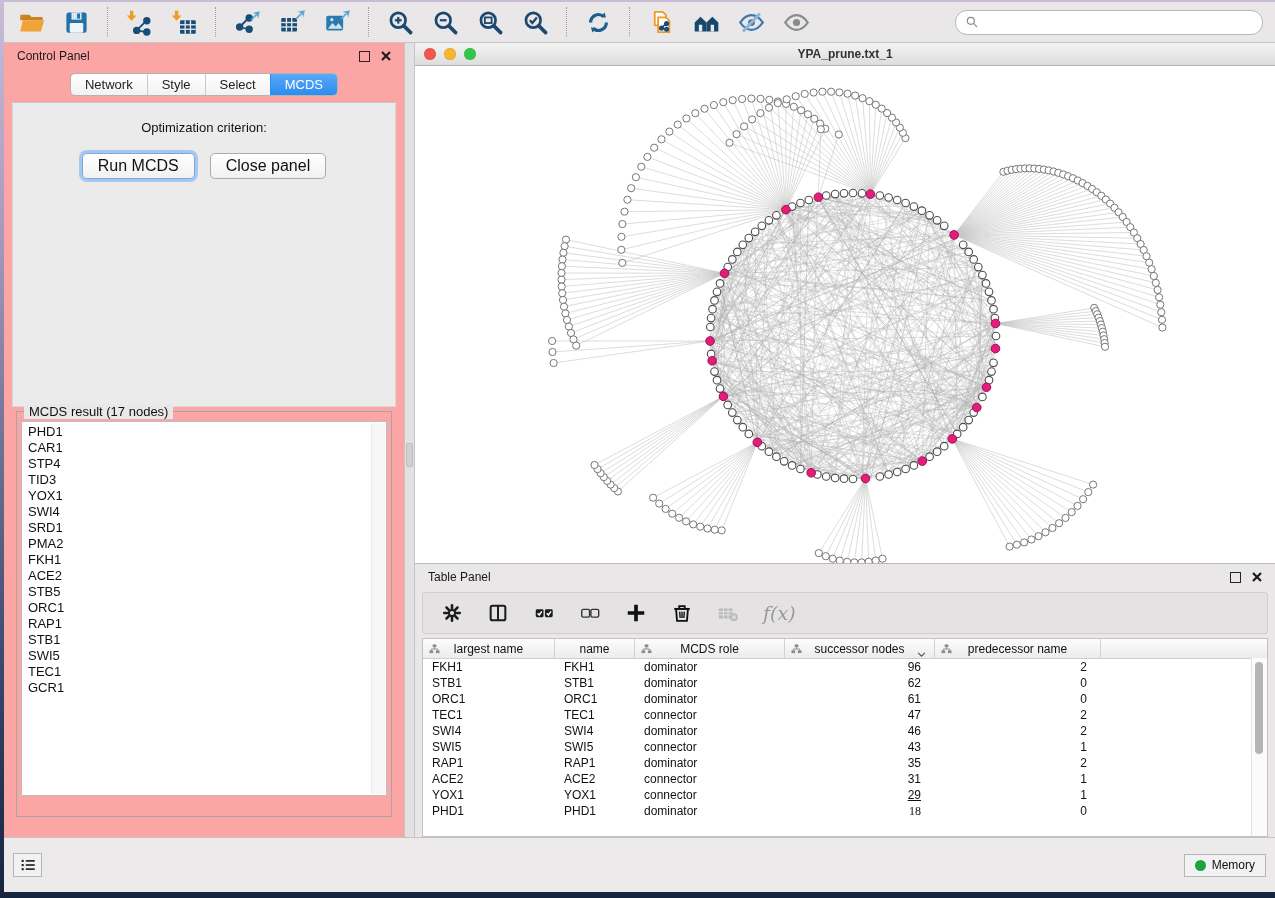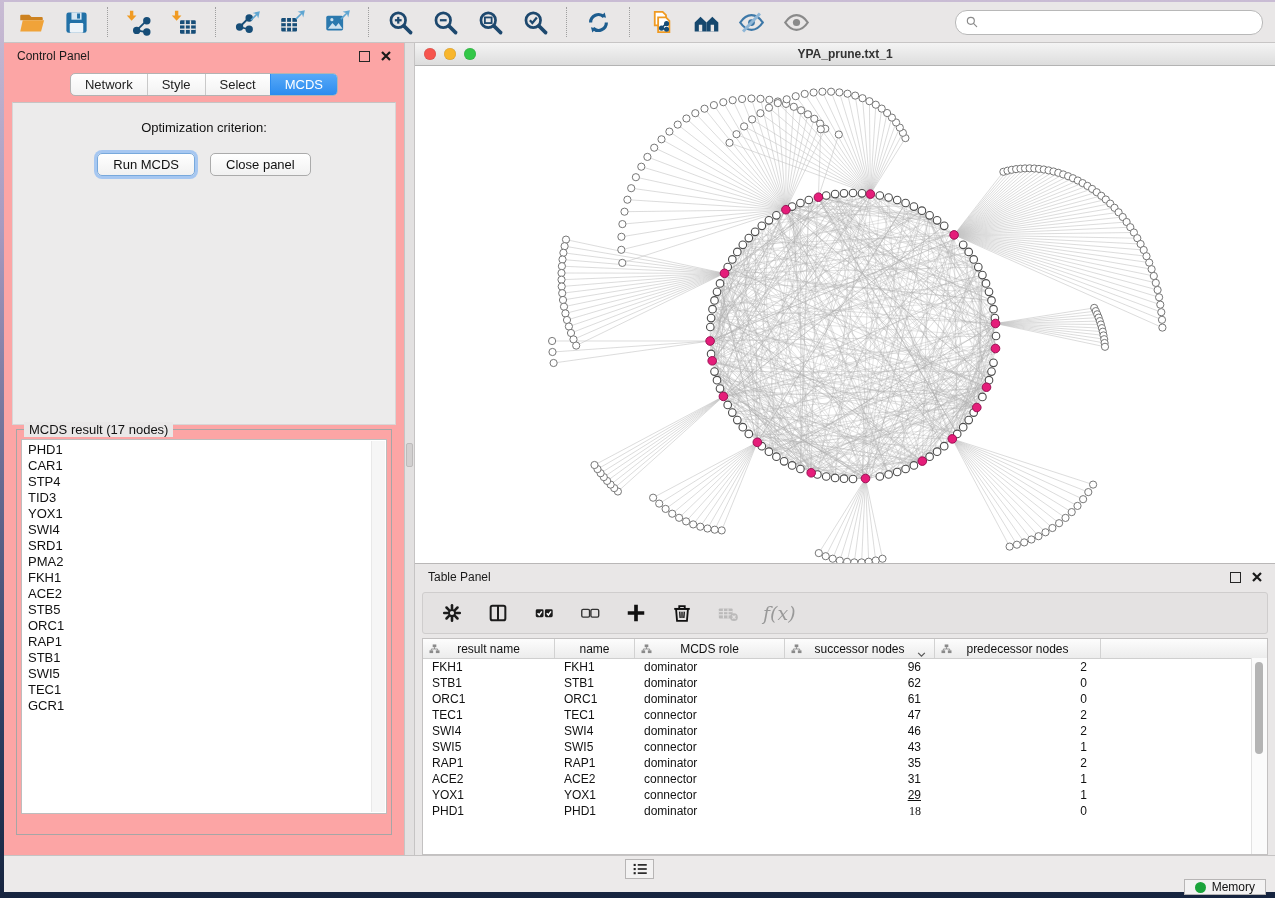--- a/index.html
+++ b/index.html
@@ -26,21 +26,21 @@
   .seg-group{display:inline-flex;border:1px solid #b3b3b3;border-radius:5px;overflow:hidden;background:linear-gradient(#ffffff,#f2f2f2);}
   .seg{padding:3px 14px;font-size:13px;color:#222;border-left:1px solid #c9c9c9;cursor:default;white-space:nowrap;}
   .seg:first-child{border-left:none;}
   .seg.active{background:linear-gradient(#58a9f7,#2c8cf0);color:#fff;border-left-color:#2c8cf0;}
   .mcds-controls{flex:1;margin:1px 8px 0;background:#ecebeb;border:1px solid #d8d6d6;border-top-color:#c6c4c4;display:flex;flex-direction:column;align-items:center;padding-top:17px;gap:13px;}
   .opt-label{font-size:13px;color:#111;}
   .criterion-select{width:314px;height:24px;background:#fff;border:1px solid #b2b2b2;border-radius:4px;display:flex;align-items:center;box-sizing:border-box;}
   .criterion-select .val{flex:1;font-size:13px;padding:0 9px;color:#111;white-space:nowrap;overflow:hidden;}
   .stepper{width:19px;align-self:stretch;background:linear-gradient(#55a7f8,#2179ea);border-radius:0 3px 3px 0;display:flex;flex-direction:column;align-items:center;justify-content:center;gap:1px;}
   .btn-row{display:flex;gap:15px;margin-top:5px;}
-  .pbtn{padding:3px 15px;font-size:13px;color:#111;background:linear-gradient(#ffffff,#f1f1f1);border:1px solid #ababab;border-radius:5px;cursor:default;white-space:nowrap;}
+  .pbtn{padding:3px 15px;font-size:16px;color:#111;background:linear-gradient(#ffffff,#f1f1f1);border:1px solid #ababab;border-radius:5px;cursor:default;white-space:nowrap;}
   .pbtn.focused{box-shadow:0 0 0 3px rgba(110,170,245,.55);border-color:#78a9dc;}
   .result-group{height:375px;margin:4px 12px 20px;border:1px solid #a6a6a6;position:relative;padding:9px 4px 20px;box-sizing:content-box;}
   .result-legend{position:absolute;top:-8px;left:7px;background:#e9e7e7;padding:0 5px;font-size:13px;color:#111;}
   .result-list{width:100%;height:100%;background:#fff;border:1px solid #bdbdbd;box-sizing:border-box;overflow:hidden;position:relative;font-size:13px;color:#111;padding:2px 0 0 6px;}
   .result-track{position:absolute;top:1px;right:1px;bottom:1px;width:13px;background:#f6f6f6;border-left:1px solid #e9e9e9;}
   .mcds-item{line-height:16px;}
   
   .splitter{width:9px;background:#e3e1e1;border-left:1px solid #c6c4c4;border-right:1px solid #c6c4c4;position:relative;}
   .splitter .grip{position:absolute;left:1px;top:400px;width:5px;height:22px;background:#d2d0d0;border:1px solid #bdbbbb;border-radius:2px;}
   
@@ -68,21 +68,21 @@
   .th .sort{position:absolute;right:8px;top:7px;}
   .th.filler{flex:1;border-right:none;}
   .tbody{flex:1;position:relative;overflow:hidden;}
   .trow{display:flex;height:16px;line-height:16px;font-size:12px;color:#111;}
   .td{box-sizing:border-box;padding-left:9px;white-space:nowrap;overflow:hidden;}
   .td.num{text-align:right;padding-left:0;padding-right:14px;}
   .vscroll{position:absolute;top:19px;right:0;bottom:0;width:15px;background:#fbfbfb;border-left:1px solid #e2e2e2;}
   .vscroll .thumb{position:absolute;top:4px;left:3px;width:8px;height:92px;background:#b4b4b4;border-radius:5px;}
   .tp-tabs{height:28px;display:flex;justify-content:center;align-items:center;}
   
-  .statusbar{height:30px;background:#eceaea;border-top:1px solid #c5c3c3;display:flex;align-items:center;padding:3px 9px;flex-direction:column;}
+  .statusbar{height:30px;background:#eceaea;border-top:1px solid #c5c3c3;display:flex;align-items:center;padding:12px 9px;}
   .list-btn{width:27px;height:22px;border:1px solid #b7b5b5;background:#f3f2f2;display:flex;align-items:center;justify-content:center;}
   .memory-btn{margin-left:auto;height:21px;border:1px solid #b7b5b5;background:#f3f2f2;display:flex;align-items:center;gap:6px;padding:0 10px;font-size:12px;color:#111;}
   .mem-dot{width:11px;height:11px;border-radius:50%;background:#1ba43b;}
 </style>
 </head>
 <body>
 
 <div class="app">
 
   <div class="toolbar" id="toolbar-icons">
@@ -1414,21 +1414,21 @@
           <div class="thead" id="table-header">
               <div class="th" style="width: 132px;">
                 <span class="hicon"><svg viewBox="0 0 12 11" width="11" height="10">
                     <g fill="#8a8a8a">
                       <rect x="4" y="0.5" width="4" height="3"></rect>
                       <rect x="0.5" y="7" width="4" height="3"></rect>
                       <rect x="7.5" y="7" width="4" height="3"></rect>
                     </g>
                     <path d="M6 3.5v2M6 5.5h-3.5v1.5M6 5.5h3.5v1.5" stroke="#8a8a8a" fill="none" stroke-width="1"></path>
                   </svg></span>
-                <span class="thlabel">result name</span>
+                <span class="thlabel">largest name</span>
               </div>
               <div class="th" style="width: 80px;">
                 <span class="thlabel">name</span>
               </div>
               <div class="th" style="width: 150px;">
                 <span class="hicon"><svg viewBox="0 0 12 11" width="11" height="10">
                     <g fill="#8a8a8a">
                       <rect x="4" y="0.5" width="4" height="3"></rect>
                       <rect x="0.5" y="7" width="4" height="3"></rect>
                       <rect x="7.5" y="7" width="4" height="3"></rect>
@@ -1453,21 +1453,21 @@
               </div>
               <div class="th" style="width: 166px;">
                 <span class="hicon"><svg viewBox="0 0 12 11" width="11" height="10">
                     <g fill="#8a8a8a">
                       <rect x="4" y="0.5" width="4" height="3"></rect>
                       <rect x="0.5" y="7" width="4" height="3"></rect>
                       <rect x="7.5" y="7" width="4" height="3"></rect>
                     </g>
                     <path d="M6 3.5v2M6 5.5h-3.5v1.5M6 5.5h3.5v1.5" stroke="#8a8a8a" fill="none" stroke-width="1"></path>
                   </svg></span>
-                <span class="thlabel">predecessor nodes</span>
+                <span class="thlabel">predecessor name</span>
               </div>
               <div class="th filler"></div>
             </div>
           <div class="tbody" id="table-body">
               <div class="trow">
                 <div class="td" style="width: 132px;">FKH1</div>
                 <div class="td" style="width: 80px;">FKH1</div>
                 <div class="td" style="width: 150px;">dominator</div>
                 <div class="td num" style="width: 150px;">96</div>
                 <div class="td num" style="width: 166px;">2</div>

